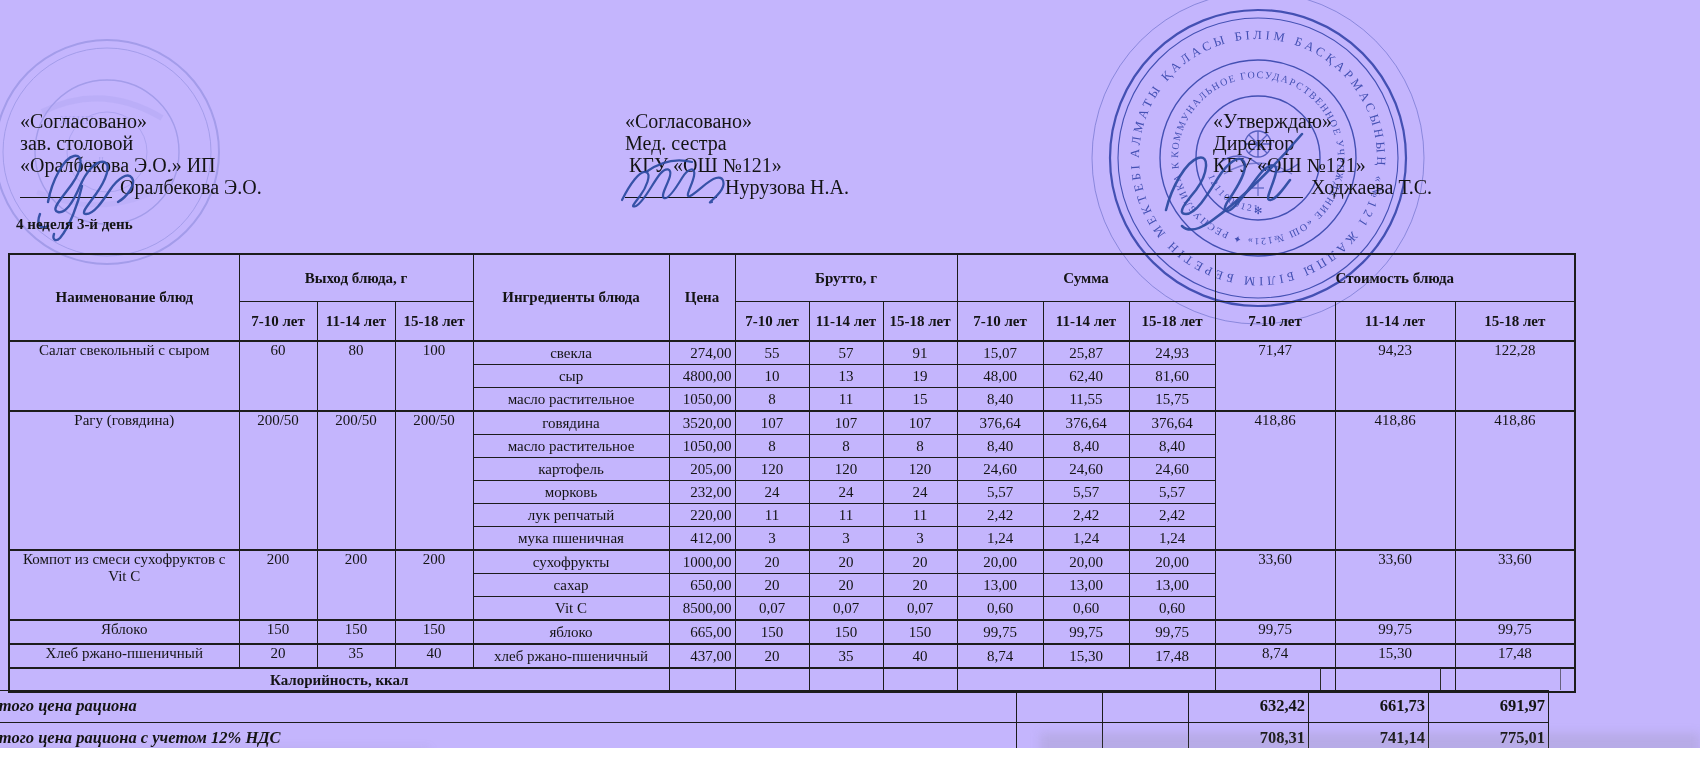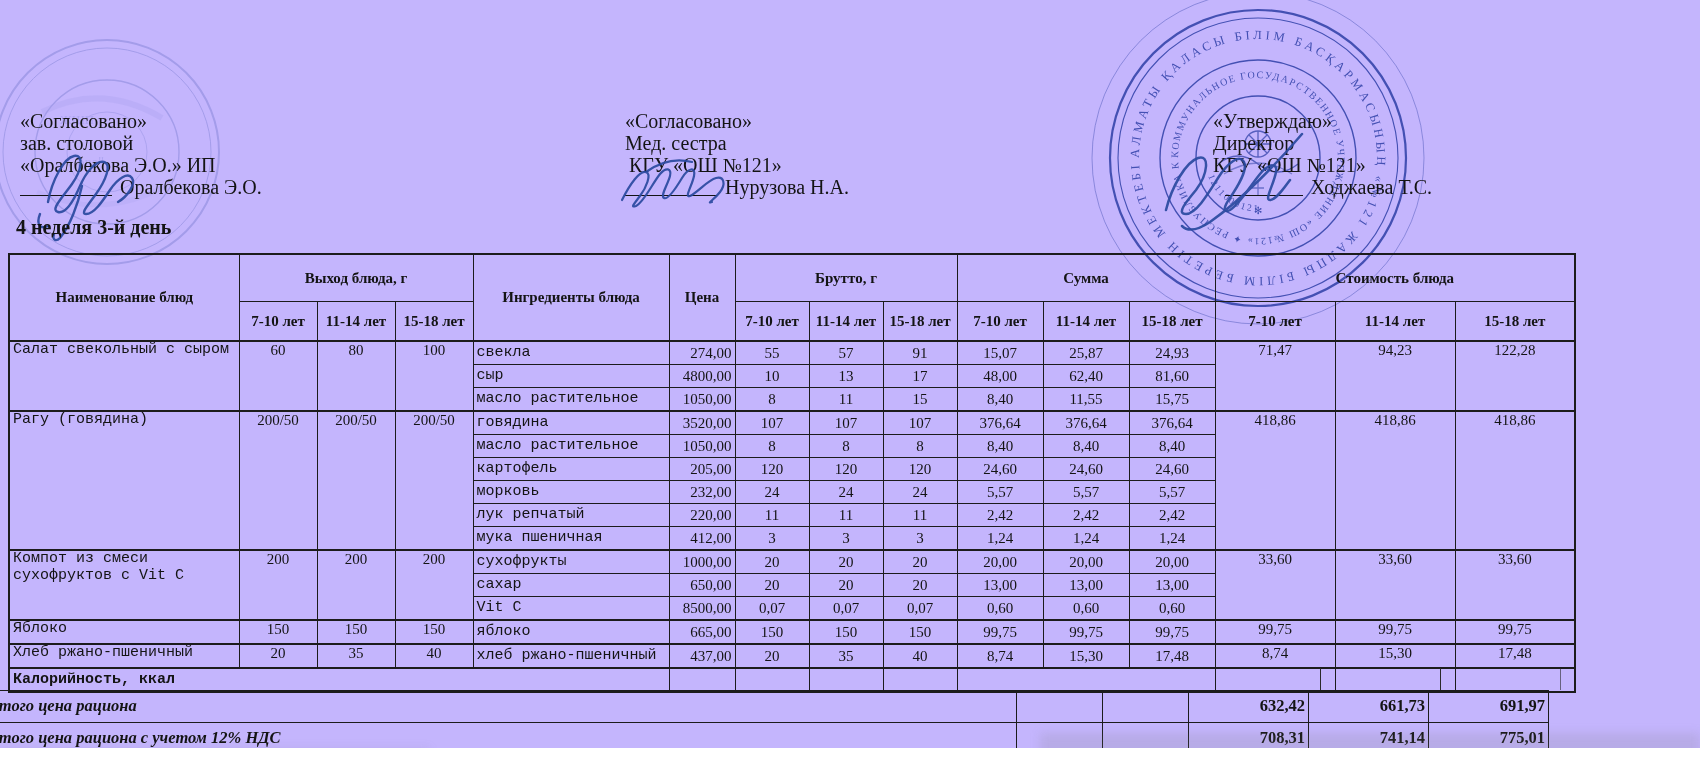--- a/index.html
+++ b/index.html
@@ -2,37 +2,37 @@
 <html><head>
 <meta charset="utf-8">
 <style>
   html,body{margin:0;padding:0;background:#fff;}
   .sheet{position:relative;width:1700px;height:748px;background:#c4b5fd;overflow:hidden;
          font-family:"Liberation Serif","DejaVu Serif",serif;color:#141414;}
 
   
   .approval{position:absolute;font-weight:normal;font-size:20px;line-height:22px;white-space:nowrap;}
   .approval .ln{height:22px;}
-  .sigline{display:flex;align-items:center;}
+  .sigline{display:flex;align-items:flex-end;}
   .uline{display:inline-block;width:92px;border-bottom:1.5px solid #141414;height:16px;margin-right:8px;}
-  .day-label{position:absolute;left:16px;top:216px;font-weight:bold;font-size:20px;}
+  .day-label{position:absolute;left:16px;top:216px;font-weight:bold;font-size:15px;}
 
   
   table.grid{position:absolute;border-collapse:collapse;table-layout:fixed;background:transparent;}
   table.grid td,table.grid th{border:1px solid #1c1c1c;font-size:15px;padding:0 3px;
       overflow:hidden;line-height:1.12;}
   table.grid th{font-weight:bold;text-align:center;}
   #menu-table{left:8px;top:253px;width:1566px;}
   #menu-table{border:2px solid #1c1c1c;}
   #menu-table thead tr.h1 th{height:46px;}
   #menu-table thead tr.h2 th{height:38px;}
   #menu-table thead tr.h2 th{border-bottom:2px solid #1c1c1c;}
   #menu-table tbody td{height:22px;}
   tr.dish-start td{border-top:2px solid #1c1c1c;}
-  td.l{text-align:left;font-family:Liberation Mono, monospace;}
+  td.l{text-align:center;}
   td.r{text-align:right;padding-right:6px;}
   td.c{text-align:center;}
   td.top{vertical-align:top;padding-top:1px;}
   td.bold{font-weight:bold;}
   tr.cal-row td{height:23px;}
 
   #summary-table{left:-18px;top:690px;width:1566px;border:1.5px solid #1c1c1c;}
   #summary-table td{height:31px;font-size:16.5px;}
   td.total-label{font-weight:bold;font-style:italic;padding-left:6px;text-align:left;}
   td.total-value{font-weight:bold;text-align:right;padding-right:5px;}
@@ -208,21 +208,21 @@
           <td class="c">24,93</td>
           <td class="c top" rowspan="3">71,47</td>
           <td class="c top" rowspan="3">94,23</td>
           <td class="c top" rowspan="3">122,28</td>
         </tr>
         <tr>
           <td class="l">сыр</td>
           <td class="r">4800,00</td>
           <td class="c">10</td>
           <td class="c">13</td>
-          <td class="c">17</td>
+          <td class="c">19</td>
           <td class="c">48,00</td>
           <td class="c">62,40</td>
           <td class="c">81,60</td>
         </tr>
         <tr>
           <td class="l">масло растительное</td>
           <td class="r">1050,00</td>
           <td class="c">8</td>
           <td class="c">11</td>
           <td class="c">15</td>

